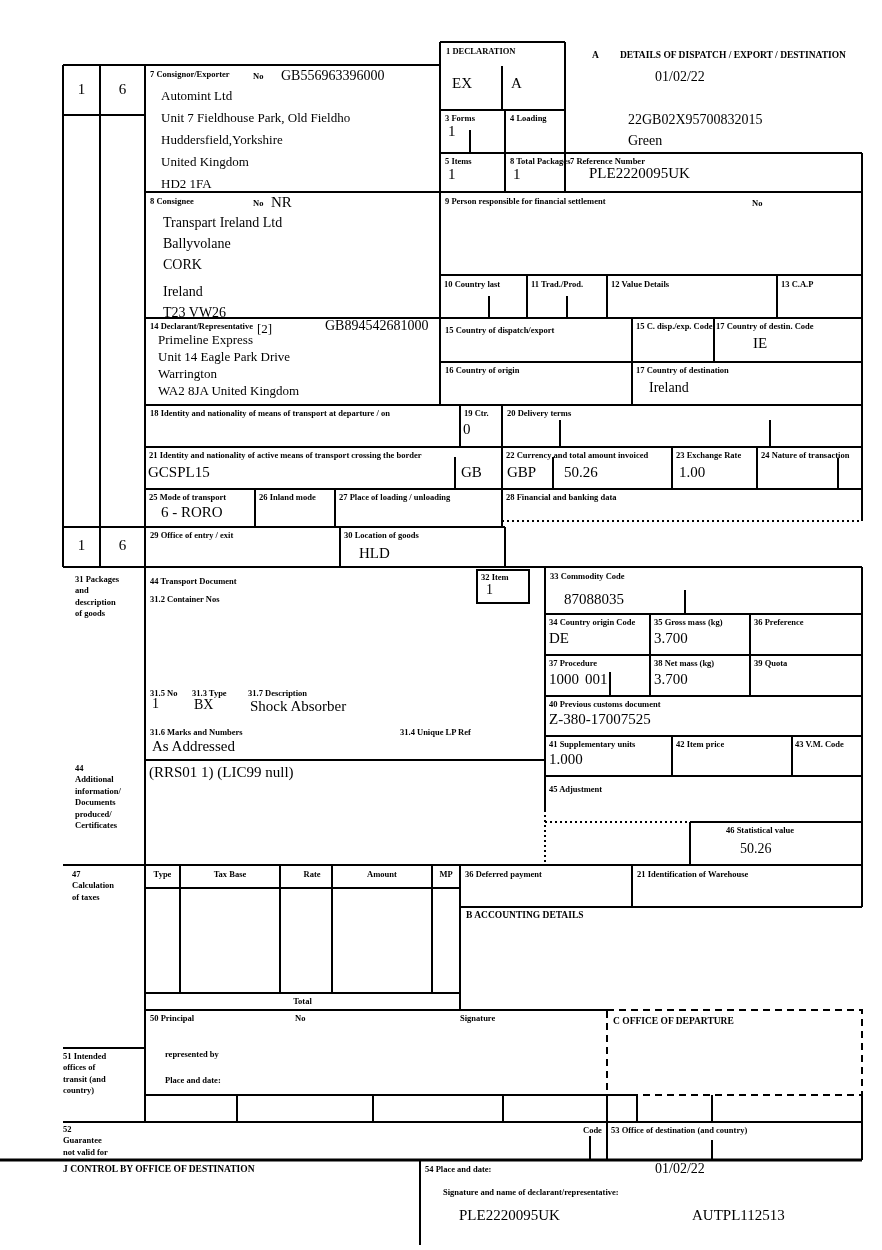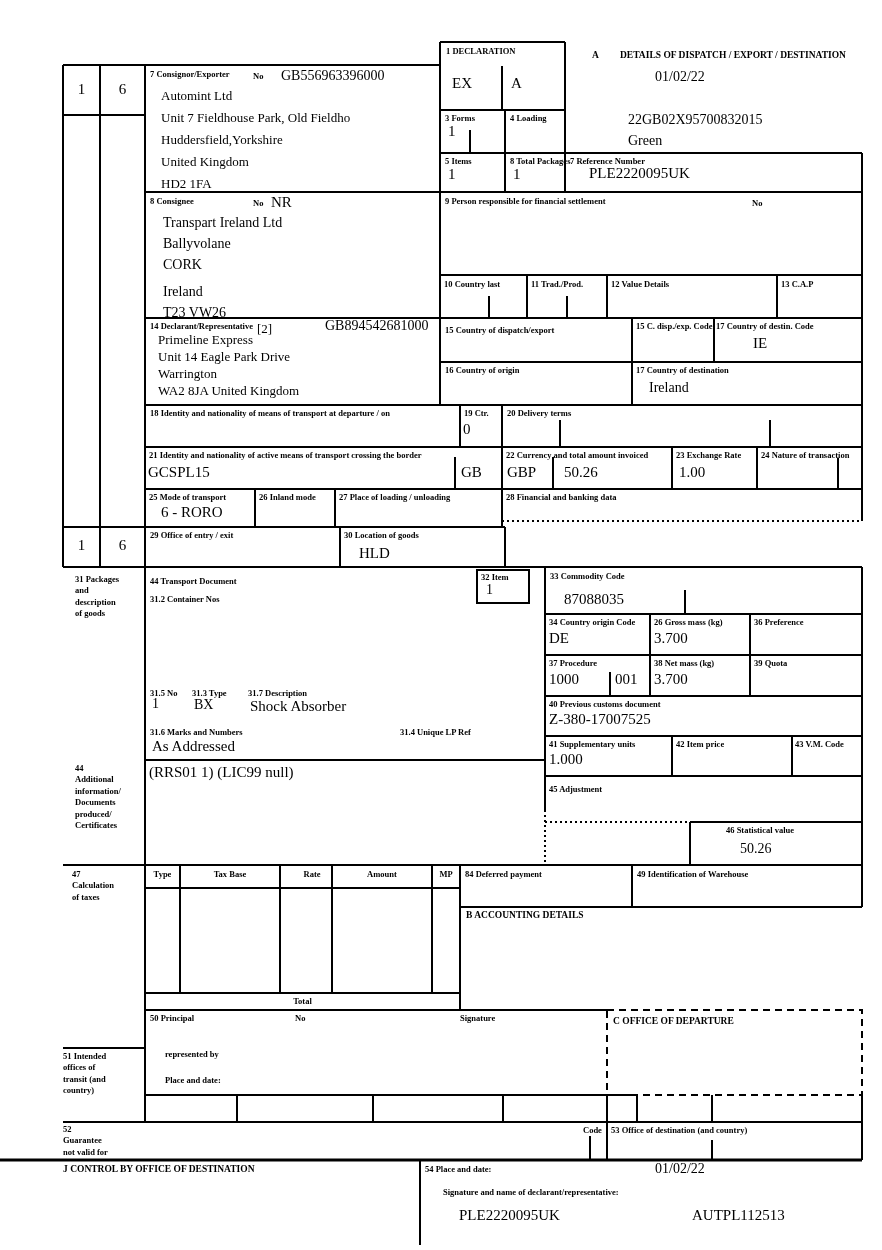--- a/index.html
+++ b/index.html
@@ -211,26 +211,26 @@
 description
 of goods</div>
   <div class="t lbl" style="left:150px;top:576px">44 Transport Document</div>
   <div class="t lbl" style="left:150px;top:594px">31.2 Container Nos</div>
   <div class="t lbl" style="left:481px;top:572px">32 Item</div>
   <div class="t val" style="left:486px;top:581px">1</div>
   <div class="t lbl" style="left:550px;top:571px">33 Commodity Code</div>
   <div class="t v15" style="left:564px;top:590px">87088035</div>
   <div class="t lbl" style="left:549px;top:617px">34 Country origin Code</div>
   <div class="t v15" style="left:549px;top:629px">DE</div>
-  <div class="t lbl" style="left:654px;top:617px">26 Gross mass (kg)</div>
+  <div class="t lbl" style="left:654px;top:617px">35 Gross mass (kg)</div>
   <div class="t v15" style="left:654px;top:629px">3.700</div>
   <div class="t lbl" style="left:754px;top:617px">36 Preference</div>
   <div class="t lbl" style="left:549px;top:658px">37 Procedure</div>
   <div class="t v15" style="left:549px;top:670px">1000</div>
-  <div class="t v15" style="left:615px;top:670px">001</div>
+  <div class="t v15" style="left:585px;top:670px">001</div>
   <div class="t lbl" style="left:654px;top:658px">38 Net mass (kg)</div>
   <div class="t v15" style="left:654px;top:670px">3.700</div>
   <div class="t lbl" style="left:754px;top:658px">39 Quota</div>
   <div class="t lbl" style="left:549px;top:699px">40 Previous customs document</div>
   <div class="t v15" style="left:549px;top:710px">Z-380-17007525</div>
   <div class="t lbl" style="left:549px;top:739px">41 Supplementary units</div>
   <div class="t v15" style="left:549px;top:750px">1.000</div>
   <div class="t lbl" style="left:676px;top:739px">42 Item price</div>
   <div class="t lbl" style="left:795px;top:739px">43 V.M. Code</div>
 
@@ -258,22 +258,22 @@
   <div class="t lbl" style="left:72px;top:869px">47
 Calculation
 of taxes</div>
   <div class="t lbl ctr" style="left:145px;top:869px;width:35px">Type</div>
   <div class="t lbl ctr" style="left:180px;top:869px;width:100px">Tax Base</div>
   <div class="t lbl ctr" style="left:280px;top:869px;width:64px">Rate</div>
   <div class="t lbl ctr" style="left:332px;top:869px;width:100px">Amount</div>
   <div class="t lbl ctr" style="left:432px;top:869px;width:28px">MP</div>
   <div class="t lbl ctr" style="left:145px;top:996px;width:315px">Total</div>
 
-  <div class="t lbl" style="left:465px;top:869px">84 Deferred payment</div>
-  <div class="t lbl" style="left:637px;top:869px">49 Identification of Warehouse</div>
+  <div class="t lbl" style="left:465px;top:869px">36 Deferred payment</div>
+  <div class="t lbl" style="left:637px;top:869px">21 Identification of Warehouse</div>
   <div class="t lbl2" style="left:466px;top:909px">B ACCOUNTING DETAILS</div>
 
   <div class="t lbl" style="left:150px;top:1013px">50 Principal</div>
   <div class="t lbl" style="left:295px;top:1013px">No</div>
   <div class="t lbl" style="left:460px;top:1013px">Signature</div>
   <div class="t lbl" style="left:165px;top:1049px">represented by</div>
   <div class="t lbl" style="left:165px;top:1075px">Place and date:</div>
   <div class="t lbl" style="left:63px;top:1051px">51 Intended
 offices of
 transit (and

